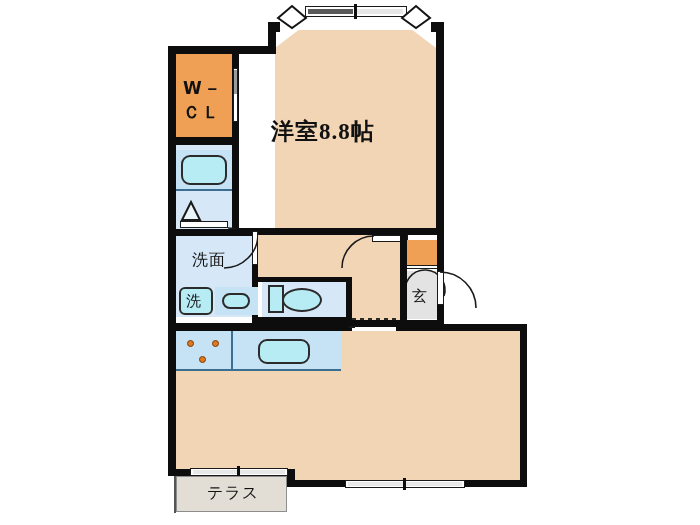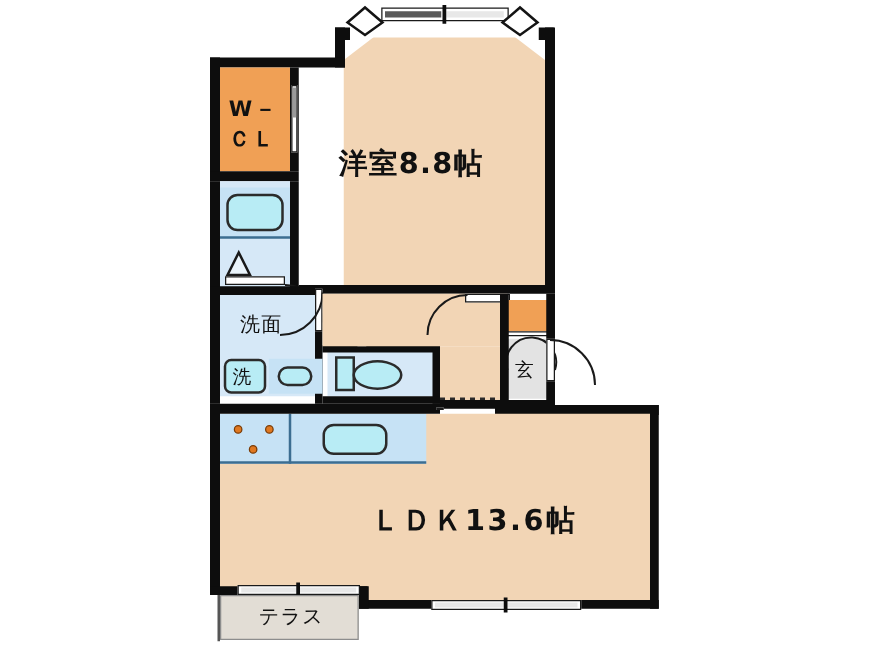--- a/index.html
+++ b/index.html
@@ -35,21 +35,21 @@
   .hair      { background: #555555; }
 
   
   .label {
     position: absolute;
     color: #111111;
     white-space: nowrap;
     line-height: 1;
     font-weight: 700;
   }
-  .lbl-room     { font-size: 23px; letter-spacing: 1px; }
+  .lbl-room     { font-size: 23px; letter-spacing: 1px; font-family: Liberation Serif, serif; }
   .lbl-ldk      { font-size: 23px; letter-spacing: 2px; }
   .lbl-cl       { font-size: 19px; letter-spacing: 3px; font-weight: 700; }
   .lbl-wcl      { font-size: 17px; letter-spacing: 2px; font-weight: 700; text-align:center; }
   .lbl-senmen   { font-size: 16px; letter-spacing: 1px; font-weight: 500; }
   .lbl-sen      { font-size: 15px; font-weight: 500; }
   .lbl-genkan   { font-size: 15px; font-weight: 500; }
   .lbl-terrace  { font-size: 16px; letter-spacing: 1px; font-weight: 500; }
 
   
   .fx-outline {
@@ -236,21 +236,20 @@
 
   <div class="abs cyan fx-outline rounded" style="left:258px; top:339px; width:52px; height:25px;"></div>
 
   <div class="abs wall" style="left:168px; top:323px; width:184px; height:8px;"></div>
   <div class="abs wall" style="left:168px; top:323px; width:8px; height:152px;"></div>
   <div class="abs wall" style="left:520px; top:372px; width:7px; height:115px;"></div>
   <div class="abs wall" style="left:287px; top:480px; width:240px; height:7px;"></div>
   <div class="abs wall" style="left:168px; top:469px; width:126px; height:7px;"></div>
   <div class="abs wall" style="left:287px; top:469px; width:8px; height:18px;"></div>
 
-  <div class="label lbl-ldk" style="left:297px; top:406px;">ＬＤＫ13.6帖</div>
 
   <div class="abs sash-outer" style="left:190px; top:468px; width:98px; height:8px;"></div>
   <div class="abs sash-light" style="left:193px; top:470px; width:44px; height:4px;"></div>
   <div class="abs sash-light" style="left:240px; top:470px; width:45px; height:4px;"></div>
   <div class="abs wall" style="left:237px; top:466px; width:3px; height:12px;"></div>
 
   <div class="abs sash-outer" style="left:345px; top:480px; width:120px; height:8px;"></div>
   <div class="abs sash-light" style="left:348px; top:482px; width:55px; height:4px;"></div>
   <div class="abs sash-light" style="left:406px; top:482px; width:56px; height:4px;"></div>
   <div class="abs wall" style="left:403px; top:478px; width:3px; height:12px;"></div>

